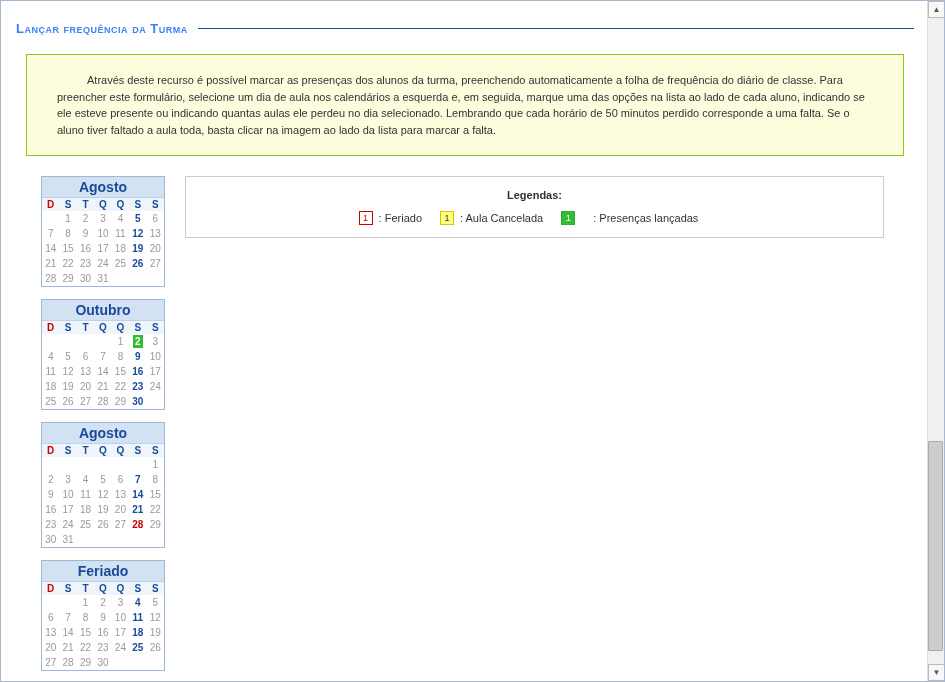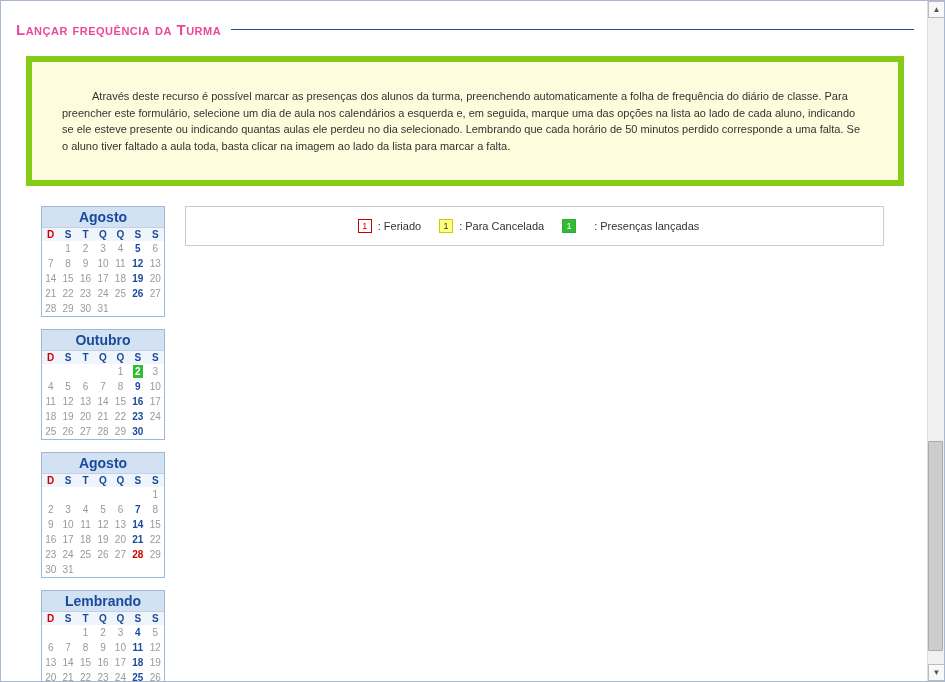--- a/index.html
+++ b/index.html
@@ -1,21 +1,21 @@
 <!DOCTYPE html>
 <html><head>
 <meta charset="utf-8">
 <style>
 * { box-sizing: border-box; margin: 0; padding: 0; }
 body { font-family: Verdana, Arial, sans-serif; font-size: 11px; color: #333; background: #fff; }
 .outer-frame { width: 945px; height: 682px; border: 1px solid #a8b8d0; position: relative; overflow: hidden; }
 .scroll-region { width: 928px; height: 680px; overflow-y: auto; padding: 20px 15px; }
-.page-title { font-size: 15px; font-weight: bold; color: #ec4899; font-variant: small-caps; letter-spacing: 0.5px; display: flex; align-items: center; gap: 10px; margin-bottom: 18px; }
+.page-title { font-size: 13px; font-weight: bold; color: #3b82f6; font-variant: small-caps; letter-spacing: 0.5px; display: flex; align-items: center; gap: 10px; margin-bottom: 18px; }
 .page-title .line { flex: 1; height: 1px; background: #1a4a9c; }
-.info-box { background: #fdfdde; border: 6px solid #84cc16; padding: 26px 30px; margin: 0 10px 20px 10px; line-height: 1.5; text-align: left; }
+.info-box { background: #fdfdde; border: 1px solid #84cc16; padding: 17px 30px; margin: 0 10px 20px 10px; line-height: 1.5; text-align: left; }
 .info-box p { text-indent: 30px; }
 .content-row { display: flex; align-items: flex-start; gap: 20px; padding-left: 25px; }
 .calendars { display: flex; flex-direction: column; gap: 12px; }
 .calendar { border: 1px solid #9fb8d8; background: #fff; width: 124px; }
 .cal-title { background: #d3e2f3; color: #1a4a9c; font-size: 14px; font-weight: bold; text-align: center; padding: 2px 0; border-bottom: 1px solid #c0d0e8; }
 .cal-grid { display: grid; grid-template-columns: repeat(7, 1fr); }
 .cal-head { font-size: 10px; font-weight: bold; text-align: center; padding: 1px 0; background: #f0f5fb; }
 .cal-head.sun { color: #c00; }
 .cal-head.norm { color: #1a4a9c; }
 .cal-cell { font-size: 10px; text-align: center; padding: 1px 0; color: #999; line-height: 13px; }
@@ -185,21 +185,21 @@
               <div class="cal-cell">25</div>
               <div class="cal-cell">26</div>
               <div class="cal-cell">27</div>
               <div class="cal-cell red">28</div>
               <div class="cal-cell">29</div>
               <div class="cal-cell">30</div>
               <div class="cal-cell">31</div>
             </div>
           </div>
           <div class="calendar">
-            <div class="cal-title">Lembrando</div>
+            <div class="cal-title">Feriado</div>
             <div class="cal-grid">
               <div class="cal-head sun">D</div>
               <div class="cal-head norm">S</div>
               <div class="cal-head norm">T</div>
               <div class="cal-head norm">Q</div>
               <div class="cal-head norm">Q</div>
               <div class="cal-head norm">S</div>
               <div class="cal-head norm">S</div>
               <div class="cal-cell"></div>
               <div class="cal-cell"></div>
@@ -243,25 +243,26 @@
               <div class="cal-head norm">T</div>
               <div class="cal-head norm">Q</div>
               <div class="cal-head norm">Q</div>
               <div class="cal-head norm">S</div>
               <div class="cal-head norm">S</div>
             </div>
           </div>
         </div>
 
       <div class="legend-panel">
+        <div class="legend-title">Legendas:</div>
         <div class="legend-row" id="legend-row">
             <span class="legend-swatch sw-holiday">1</span>
             <span style="margin-right: 12px;">: Feriado</span>
             <span class="legend-swatch sw-cancel">1</span>
-            <span style="margin-right: 12px;">: Para Cancelada</span>
+            <span style="margin-right: 12px;">: Aula Cancelada</span>
             <span class="legend-swatch sw-launched">1</span>
             <span style="margin-right: 12px; margin-left: 12px;">: Presenças lançadas</span>
           </div>
       </div>
     </div>
 
   </div>
 
   <div class="scrollbar-mock">
     <div class="sb-btn sb-up">▲</div>

